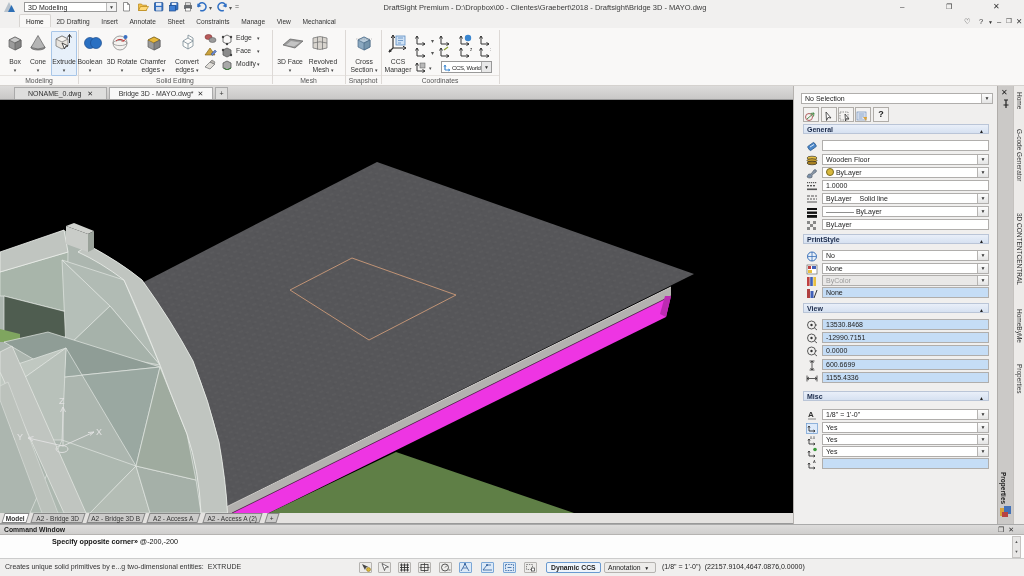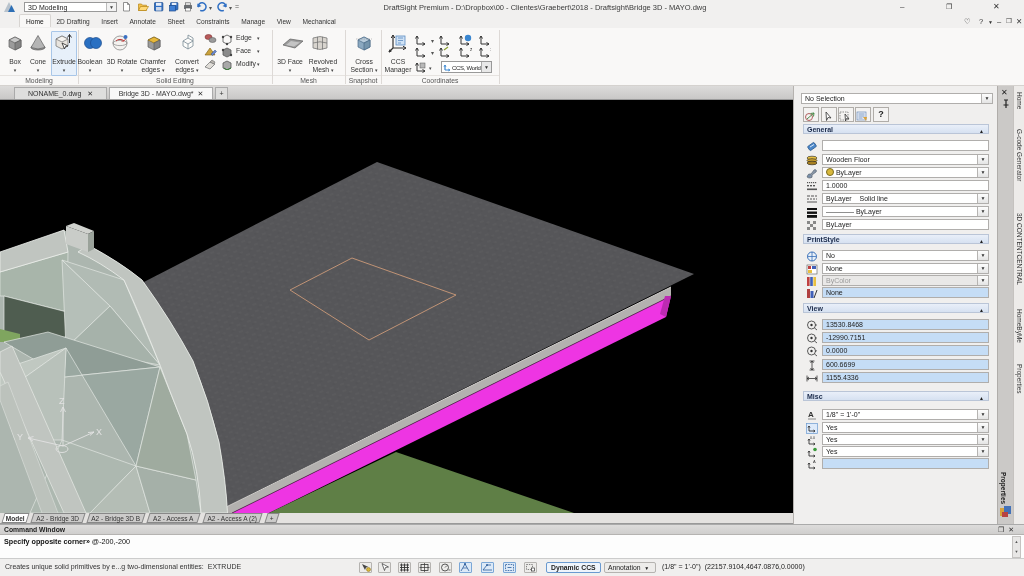--- a/index.html
+++ b/index.html
@@ -538,21 +538,21 @@
     </div>
   <div class="mtab" style="left:266px;width:12px;">
       <span>+</span>
     </div>
 </div>
 
 <div id="cmdtitle" class="abs">Command Window
   <span class="abs" style="right:10px;top:0;font-weight:normal;font-size:7px;color:#333;">❐&nbsp;&nbsp;✕</span>
 </div>
 <div id="cmdtext" class="abs">
-  <div style="padding:2px 0 0 4px;"><b>Specify opposite corner»</b> @-200,-200</div>
+  <div style="padding:2px 0 0 4px;margin-left:48px;"><b>Specify opposite corner»</b> @-200,-200</div>
   <div class="abs" style="right:3px;top:1px;width:9px;height:22px;background:#e8e7e6;border:1px solid #c5c3c1;font-size:4px;text-align:center;color:#555;line-height:10px;box-sizing:border-box;">▲<br>▼</div>
 </div>
 
 <div id="statusbar" class="abs">
   <div class="abs" style="left:5px;top:4px;">Creates unique solid primitives by e...g two-dimensional entities:&nbsp; EXTRUDE</div>
   <div class="sbicon" style="left:359px;"><svg width="11" height="9" viewBox="0 0 11 9">
         <path d="M2 1 l3 6 1-2.5 2.5-0.5z" fill="#444"></path>
         <circle cx="8.5" cy="6.5" r="2" fill="#d8b83c" stroke="#8a6a10" stroke-width="0.5"></circle>
       </svg></div>
   <div class="sbicon" style="left:378px;"><svg width="11" height="9" viewBox="0 0 11 9">

